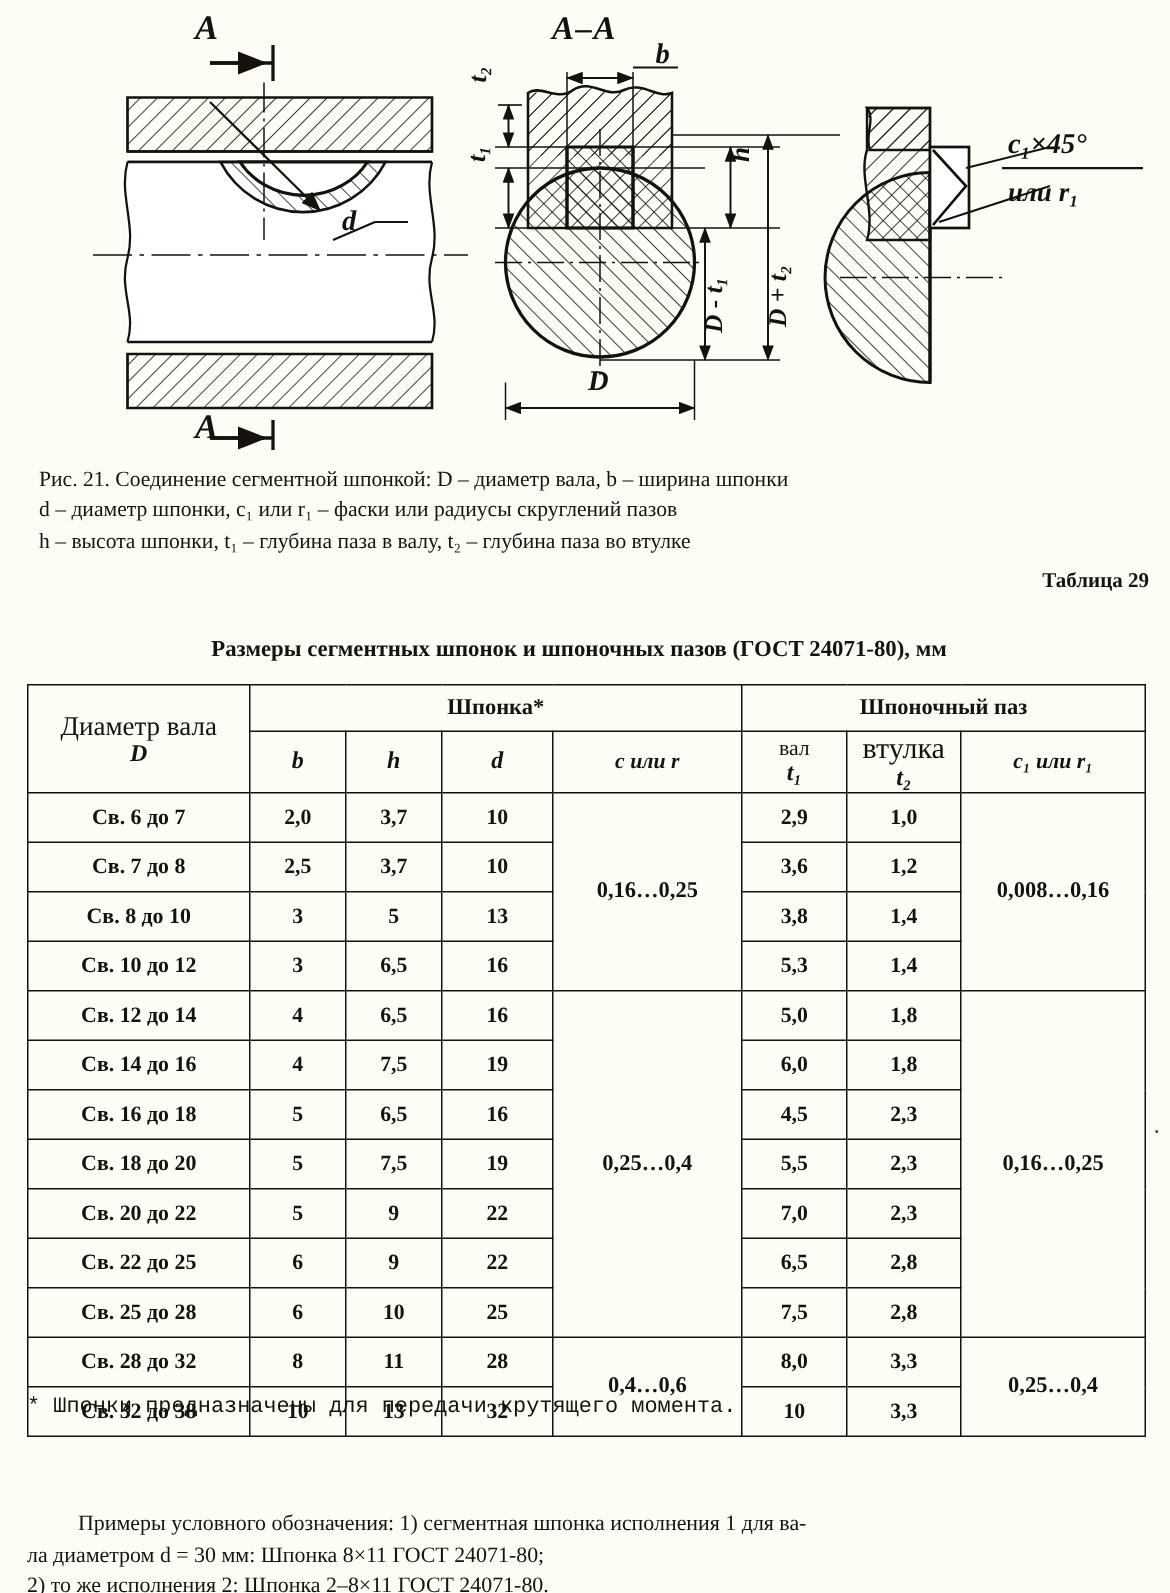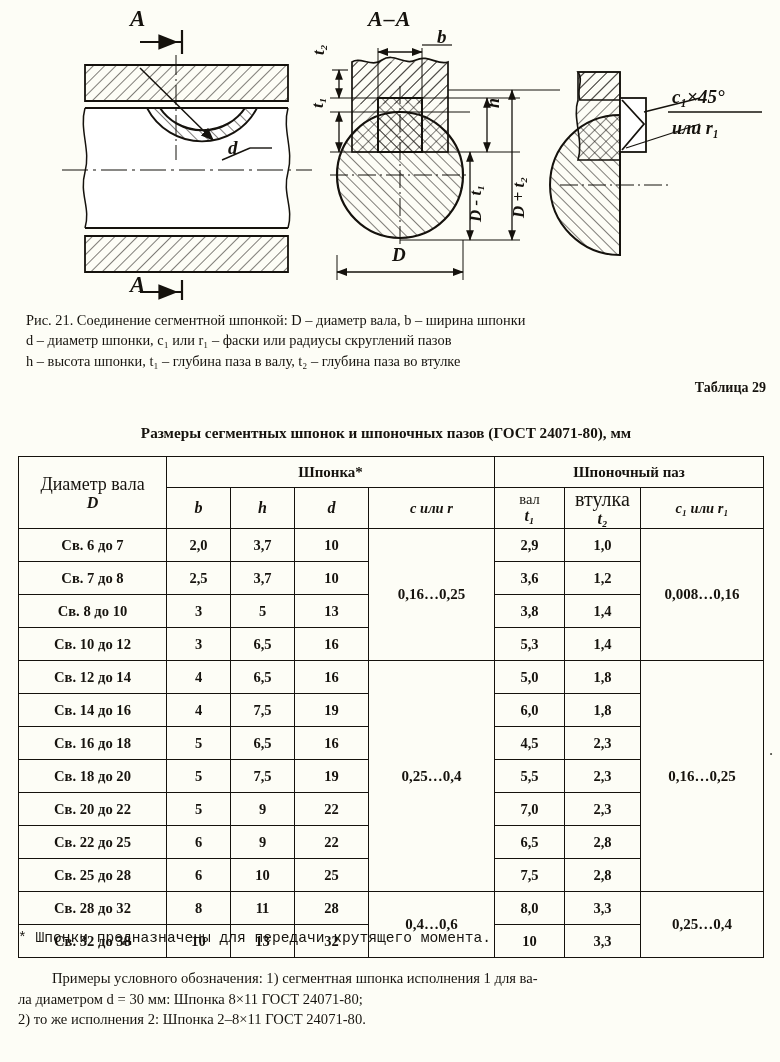--- a/index.html
+++ b/index.html
@@ -73,21 +73,21 @@
   .footnote{
     position:absolute;left:18px;top:930px;width:745px;
     font-size:14.6px;
     font-family:Liberation Mono, monospace;
   }
   .examples{
     position:absolute;left:18px;top:968px;width:748px;
     font-size:14.6px;line-height:1.42;text-align:justify;
   }
   .examples .ln{display:block;}
-  .examples .first{text-indent:34px;}
+  .examples .first{text-indent:34px;margin-top:38px;}
   .spec-stamp{
     position:absolute;right:6px;top:745px;
     font-size:17px;color:#4a4a42;
   }
 </style>
 </head>
 <body>
 
 <div class="page">
 

